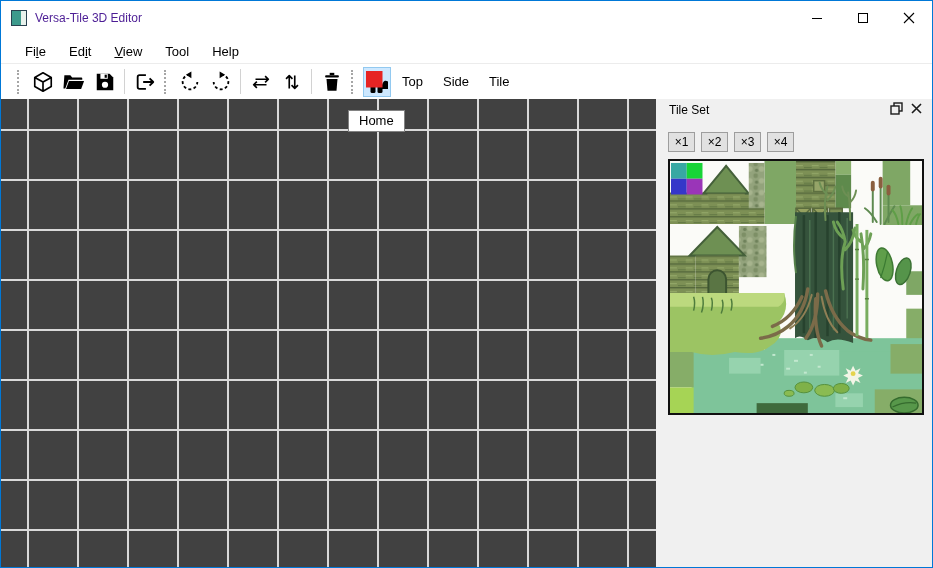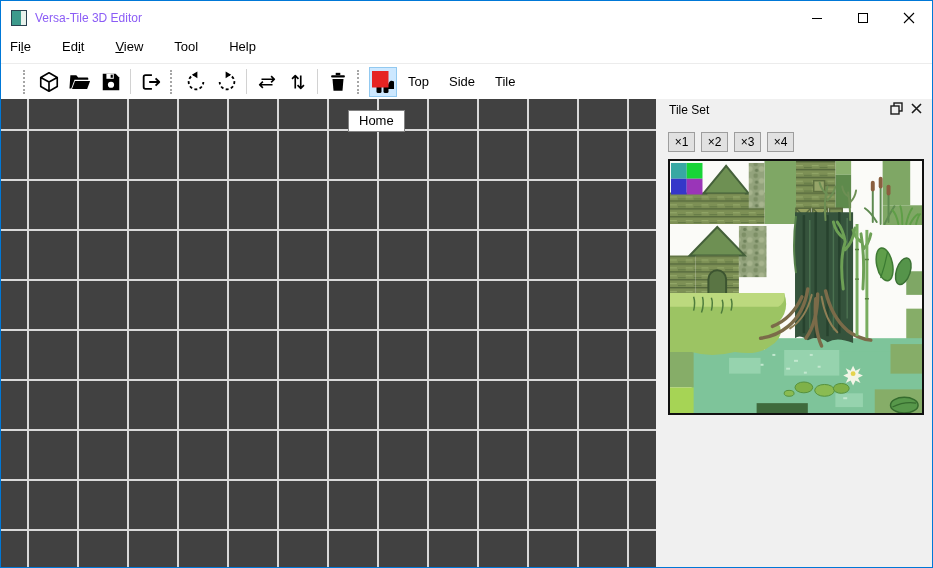--- a/index.html
+++ b/index.html
@@ -3,32 +3,32 @@
 <meta charset="utf-8">
 <style>
   html,body{margin:0;padding:0;}
   body{font-family:"Liberation Sans", sans-serif; background:#888;}
   *{box-sizing:border-box;}
   .window{position:relative;width:933px;height:568px;background:#ffffff;border:1px solid #0078d7;overflow:hidden;}
 
   
   .titlebar{height:34px;display:flex;align-items:center;background:#fff;}
   .app-icon{width:16px;height:16px;margin:0 8px 0 10px;border:1px solid #29414f;background:linear-gradient(to right,#3d9a8c 0 62%,#e8f2ec 62% 100%);}
-  .title-text{font-size:12px;color:#8b5cf6;flex:1;}
+  .title-text{font-size:12px;color:#4c1d95;flex:1;}
   .win-controls{display:flex;height:100%;}
   .win-btn{width:46px;height:100%;display:flex;align-items:center;justify-content:center;}
   .win-btn svg{display:block;}
 
   
-  .menubar{height:28px;display:flex;align-items:flex-start;padding-left:1px;background:#fff;font-size:13px;gap:8px;}
+  .menubar{height:28px;display:flex;align-items:flex-end;padding-left:16px;background:#fff;font-size:13px;}
   .menu-item{padding:4px 8px;margin-right:7px;color:#000;cursor:default;}
   .menu-item .u{text-decoration:underline;}
 
   
-  .toolbar{height:36px;display:flex;align-items:center;background:#fff;padding-left:18px;border-top:1px solid #ececec;}
+  .toolbar{height:36px;display:flex;align-items:center;background:#fff;padding-left:12px;border-top:1px solid #ececec;}
   .handle{width:4px;height:24px;border-left:2px dotted #a6a6a6;margin:0 6px 0 4px;}
   .sep{width:1px;height:25px;background:#d2d2d2;margin:0 4px;}
   .tbtn{width:28px;height:30px;margin:0 1.5px;display:flex;align-items:center;justify-content:center;background:transparent;border:1px solid transparent;}
   .tbtn svg{display:block;}
   .tbtn-text{height:30px;margin:0 1px;display:flex;align-items:center;justify-content:center;padding:0 9px;font-size:13px;color:#000;}
   .tbtn.hovered{background:#cde8ff;border:1px solid #92c9f0;}
 
   
   .content{display:flex;height:532px;}
   .map-canvas{width:655px;height:100%;

